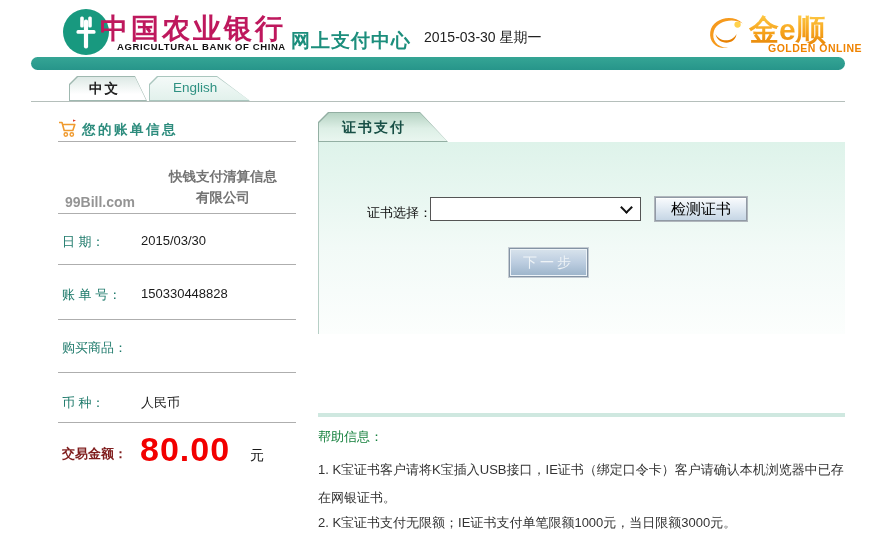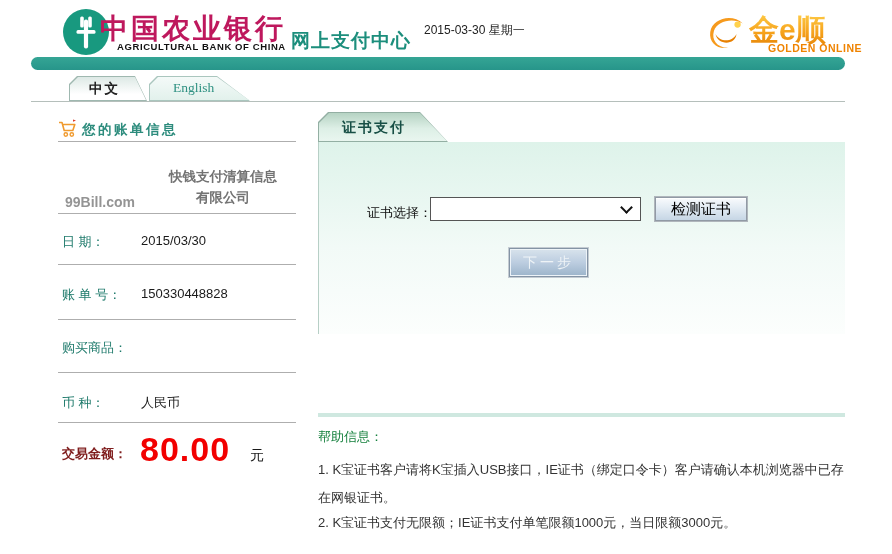--- a/index.html
+++ b/index.html
@@ -5,40 +5,40 @@
   * { margin:0; padding:0; box-sizing:border-box; }
   html,body { background:#ffffff; }
   body { font-family:"Liberation Sans", sans-serif; }
   .page { position:relative; width:892px; height:554px; background:#fff; overflow:hidden; }
 
   
   .abc-logo { position:absolute; left:62px; top:8px; width:48px; height:48px; }
   .bank-cn { position:absolute; left:100px; top:10px; font-size:28px; font-weight:bold; color:#be185d; letter-spacing:3px; font-family:"Liberation Serif", serif; }
   .bank-en { position:absolute; left:117px; top:41px; font-size:9.5px; font-weight:bold; color:#111; letter-spacing:0.6px; }
   .page-title { position:absolute; left:291px; top:28px; font-size:19px; font-weight:bold; color:#1c8e7c; letter-spacing:1px; }
-  .hdr-date { position:absolute; left:424px; top:22px; font-size:12px; color:#222; }
+  .hdr-date { position:absolute; left:424px; top:29px; font-size:14px; color:#222; }
   .golden { position:absolute; left:704px; top:10px; width:160px; height:48px; }
   .golden-swoosh { position:absolute; left:0; top:2px; width:44px; height:42px; }
   .golden-cn { position:absolute; left:45px; top:0px; font-size:30px; font-weight:bold;
                background:linear-gradient(180deg,#ffd24d 0%,#f6a21c 55%,#e07b00 100%);
                -webkit-background-clip:text; background-clip:text; -webkit-text-fill-color:transparent; color:#f2a41f; }
   .golden-en { position:absolute; left:45px; top:32px; width:113px; text-align:right; font-size:10.5px; font-weight:bold; color:#ef8300; letter-spacing:0.5px; }
   .teal-bar { position:absolute; left:31px; top:57px; width:814px; height:13px; background:linear-gradient(180deg,#35a595,#27958a); border-radius:7px; }
 
   
   .tab { position:absolute; height:25px; top:76px; }
   .tab .shp { position:absolute; inset:0; }
   .tab .shp-in { position:absolute; inset:1px; }
   .tab-zh { left:69px; width:78px; z-index:3; }
   .tab-zh .shp { clip-path:polygon(0 100%, 0 8px, 8px 0, 66px 0, 78px 100%); background:#9fb8b0; }
   .tab-zh .shp-in { clip-path:polygon(0 100%, 0 8px, 8px 0, 65px 0, 76px 100%); background:linear-gradient(180deg,#dde9e5 0%,#ffffff 75%); }
   .tab-en { left:149px; width:101px; z-index:2; }
   .tab-en .shp { clip-path:polygon(0 100%, 0 8px, 8px 0, 68px 0, 101px 100%); background:#aac6be; }
   .tab-en .shp-in { clip-path:polygon(0 100%, 0 8px, 8px 0, 67px 0, 99px 100%); background:linear-gradient(180deg,#f4faf8 0%,#e2f1ec 100%); }
-  .tab-label { position:absolute; top:4px; font-size:13.5px;font-family:Liberation Serif, serif; }
+  .tab-label { position:absolute; top:4px; font-size:13.5px; }
   .tab-zh .tab-label { left:20px; font-weight:bold; color:#222; letter-spacing:2px; }
   .tab-en .tab-label { left:24px; color:#2f9182; }
   .tab-underline { position:absolute; left:31px; top:101px; width:814px; height:1px; background:#b5bfbb; }
 
   
   .sb-title-row { position:absolute; left:58px; top:119px; height:20px; }
   .cart-ico { position:absolute; left:0; top:0; width:20px; height:19px; }
   .sb-title { position:absolute; left:24px; top:2px; font-size:13.5px; font-weight:bold; color:#2d8c7d; letter-spacing:2.5px; white-space:nowrap; }
   .sb-div { position:absolute; left:58px; width:238px; height:1px; background:#aeaeae; }
   .bill-logo-main { position:absolute; left:57px; top:146px; font-size:43px; font-weight:bold; color:#c8231f; letter-spacing:1px; font-family:"Liberation Serif", serif; }

